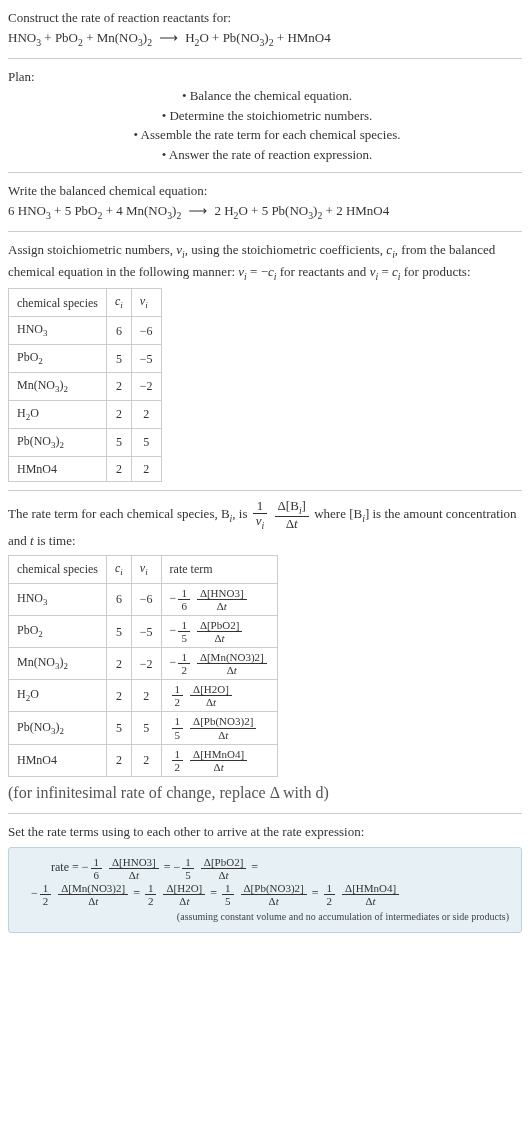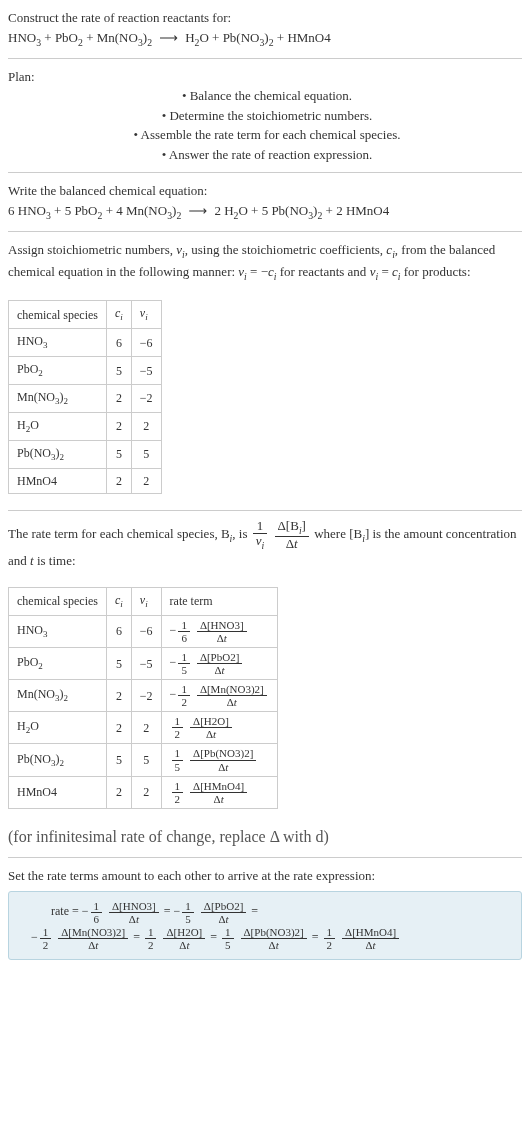--- a/index.html
+++ b/index.html
@@ -23,21 +23,21 @@
   text-align: center;
   font-size: 11px;
   line-height: 1.1;
   margin: 0 2px;
 }
 .frac .num { display: block; border-bottom: 1px solid #333; padding: 0 3px; }
 .frac .den { display: block; padding: 0 3px; }
 .frac-lg { font-size: 13px; }
 table {
   border-collapse: collapse;
-  margin: 16px 0;
+  margin: 4px 0;
   padding-left: 32px;
 }
 th, td {
   border: 1px solid #ccc;
   padding: 3px 8px;
   text-align: left;
   font-size: 12px;
   font-weight: normal;
 }
 th { background: #fff; }
@@ -184,22 +184,23 @@
           <td class="num">2</td>
           <td><span></span><span class="frac"><span class="num">1</span><span class="den">2</span></span> <span class="frac"><span class="num">Δ[HMnO4]</span><span class="den">Δ<span class="italic">t</span></span></span></td>
         </tr>
   </tbody>
     </table>
   <div class="small-note">(for infinitesimal rate of change, replace Δ with d)</div>
 </div>
 <hr>
 
 <div class="section">
-  <div>Set the rate terms amount to each other to arrive at the rate expression:</div>
+  <div>Set the rate terms using to each other to arrive at the rate expression:</div>
   <div class="answer-box">
     <div class="rate-line">
       <span>rate = </span><span>−</span><span class="frac"><span class="num">1</span><span class="den">6</span></span> <span class="frac"><span class="num">Δ[HNO3]</span><span class="den">Δ<span class="italic">t</span></span></span><span> = </span><span>−</span><span class="frac"><span class="num">1</span><span class="den">5</span></span> <span class="frac"><span class="num">Δ[PbO2]</span><span class="den">Δ<span class="italic">t</span></span></span><span> = </span>
     </div>
     <div class="rate-line" style="padding-left:10px;">
       <span>−</span><span class="frac"><span class="num">1</span><span class="den">2</span></span> <span class="frac"><span class="num">Δ[Mn(NO3)2]</span><span class="den">Δ<span class="italic">t</span></span></span><span> = </span><span class="frac"><span class="num">1</span><span class="den">2</span></span> <span class="frac"><span class="num">Δ[H2O]</span><span class="den">Δ<span class="italic">t</span></span></span><span> = </span><span class="frac"><span class="num">1</span><span class="den">5</span></span> <span class="frac"><span class="num">Δ[Pb(NO3)2]</span><span class="den">Δ<span class="italic">t</span></span></span><span> = </span><span class="frac"><span class="num">1</span><span class="den">2</span></span> <span class="frac"><span class="num">Δ[HMnO4]</span><span class="den">Δ<span class="italic">t</span></span></span>
     </div>
+    <div class="rate-note">(assuming constant volume and no accumulation of intermediates or side products)</div>
   </div>
 </div>
 
 </body></html>

